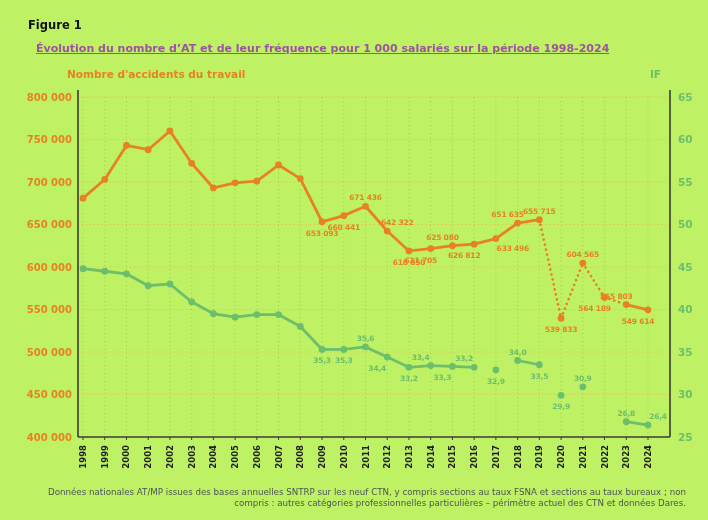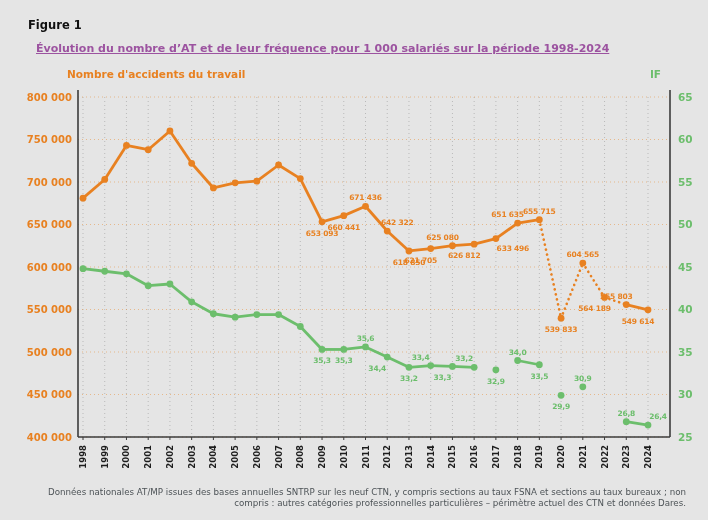--- a/index.html
+++ b/index.html
@@ -1,19 +1,19 @@
 <!DOCTYPE html>
 <html><head>
 <meta charset="utf-8">
 <style>
   html,body{margin:0;padding:0;background:#ffffff;}
   .page{
     position:relative;
     width:708px;height:520px;
-    background:#e5e5e5;
+    background:#bef264;
     font-family:"DejaVu Sans","Liberation Sans",sans-serif;
     overflow:hidden;
   }
   .figure-label{
     position:absolute;left:28px;top:18px;margin:0;
     font-size:11.5px;font-weight:bold;color:#111111;
   }
   .figure-title{
     position:absolute;left:28px;top:34px;margin:8px;
     font-size:11px;font-weight:bold;color:#9C53A0;

